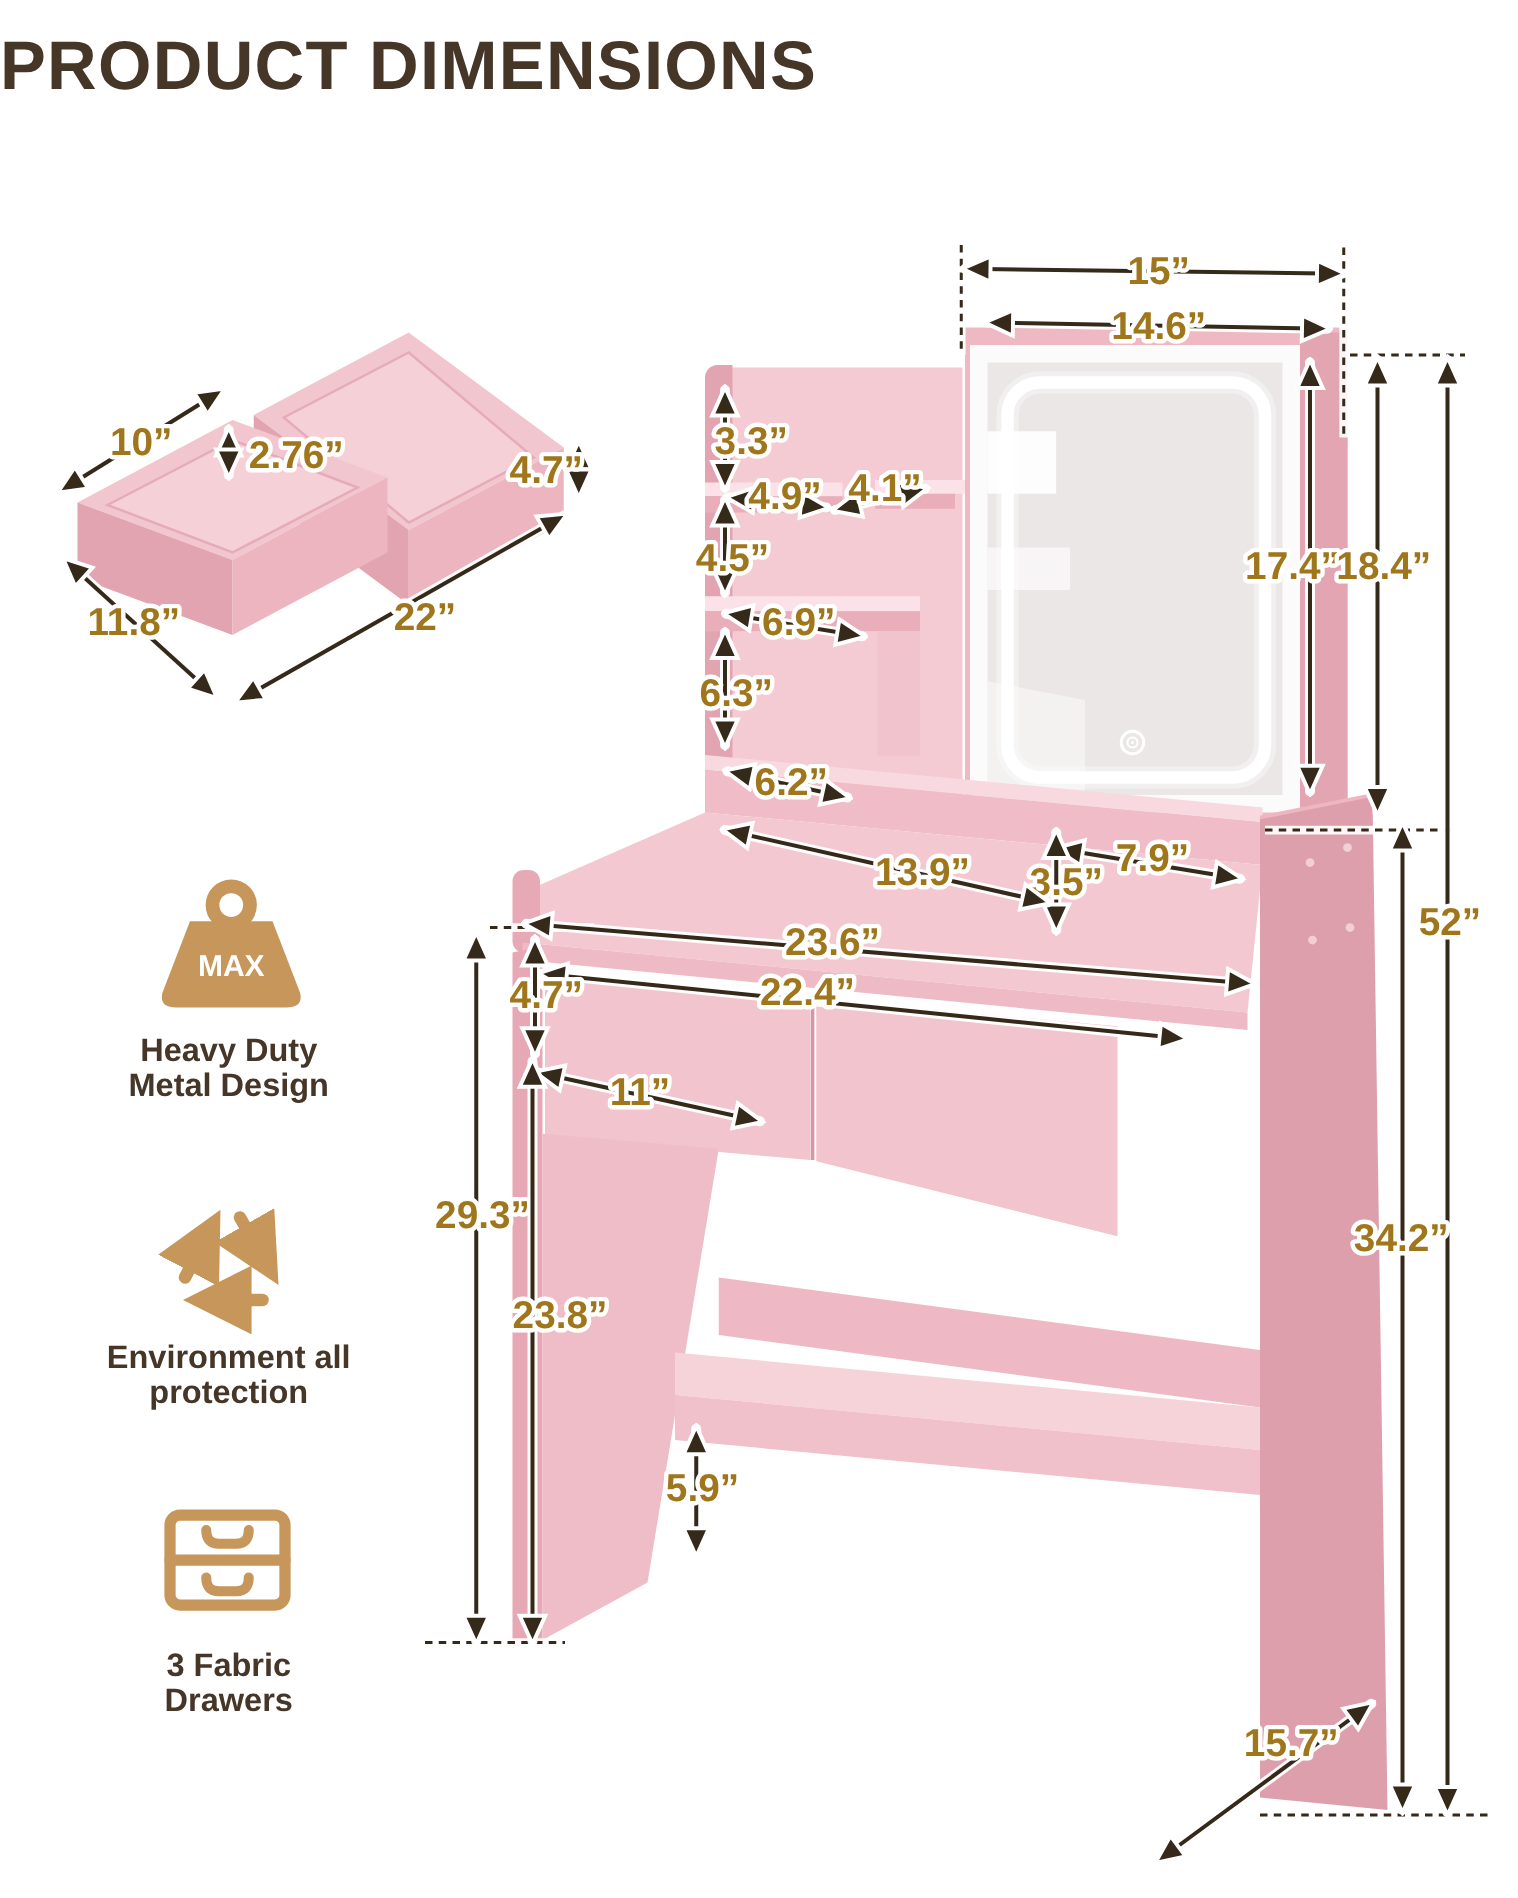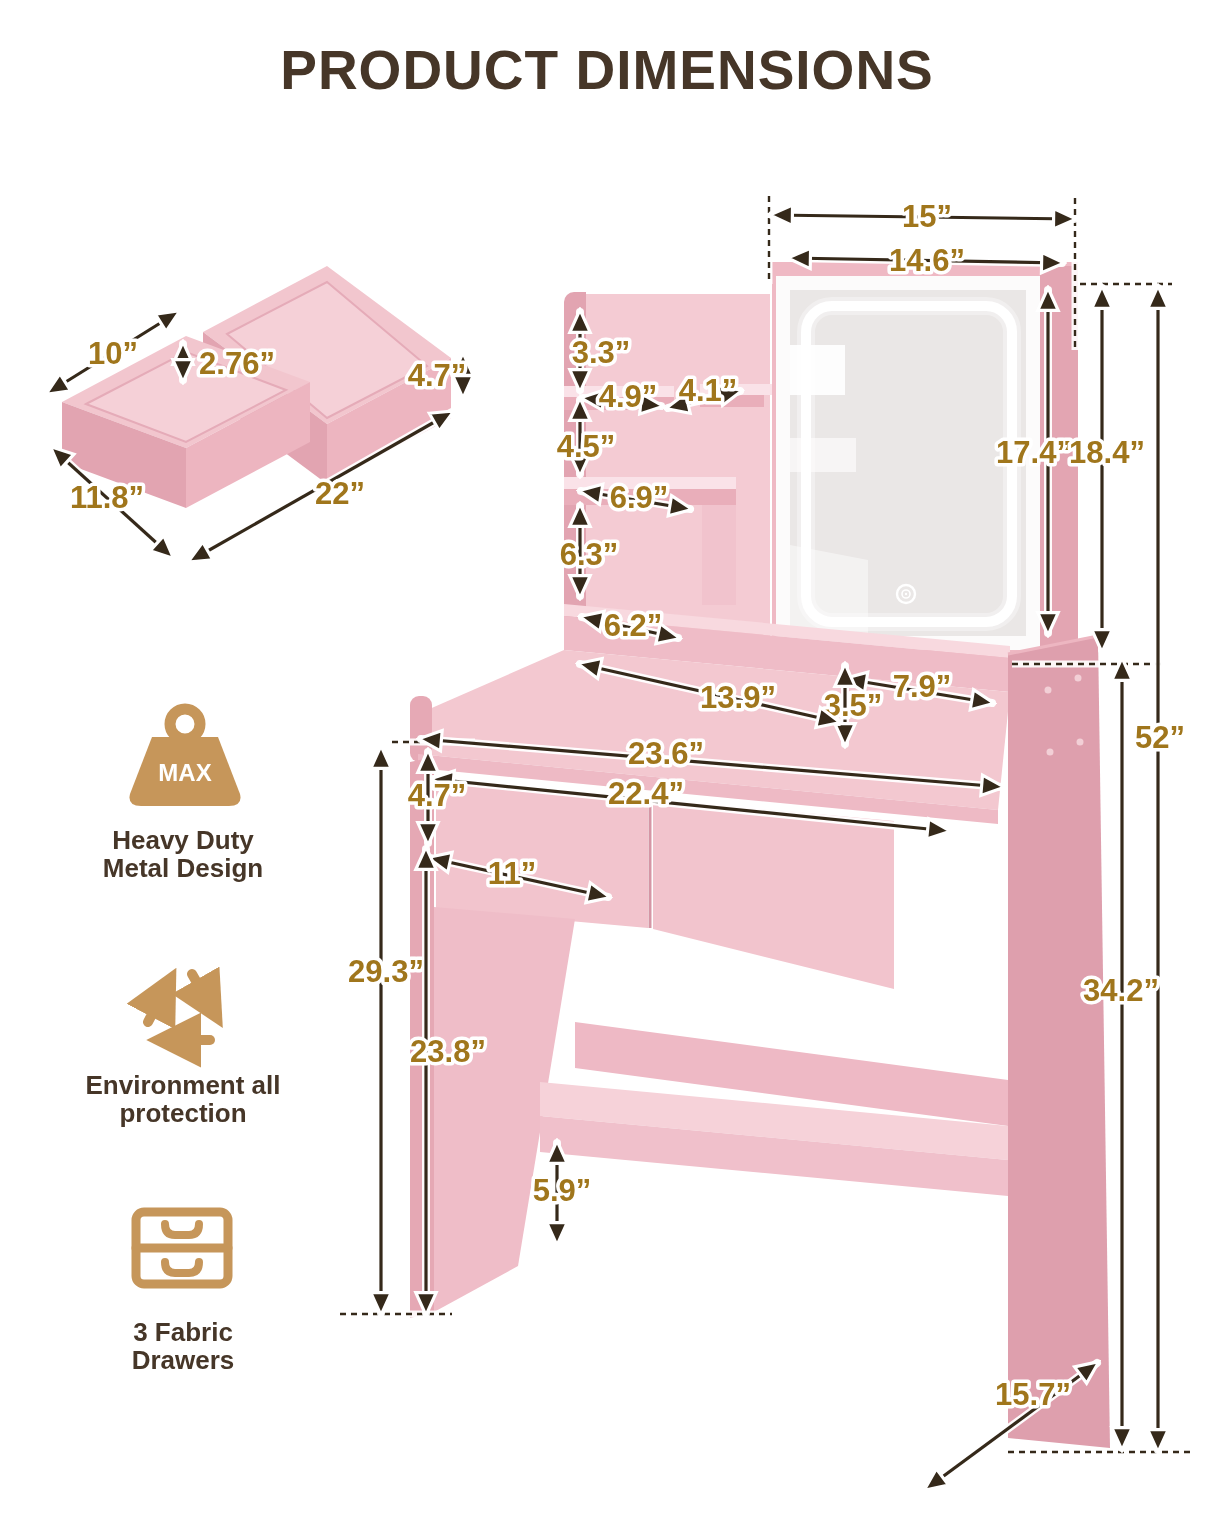--- a/index.html
+++ b/index.html
@@ -1,18 +1,18 @@
 <!DOCTYPE html>
 <html><head>
 <meta charset="utf-8">
 <style>
   html,body{margin:0;padding:0;background:#ffffff;}
   #page{position:relative;width:1214px;height:1518px;background:#ffffff;overflow:hidden;
         font-family:"Liberation Sans", sans-serif;}
-  #title{position:absolute;left:0;top:38px;width:100%;text-align:center;
+  #title{position:absolute;left:0;top:20px;width:100%;text-align:left;
          font-size:55px;font-weight:800;letter-spacing:1px;color:#463628;margin:0;}
   svg{position:absolute;left:0;top:0;}
   .cas{stroke:#ffffff;stroke-width:8;stroke-linecap:round;fill:none;opacity:.95;}
   .dln{stroke:#35291A;stroke-width:3.2;fill:none;}
   .dshc{stroke:#ffffff;stroke-width:7;fill:none;opacity:.9;}
   .dshl{stroke:#35291A;stroke-width:2.4;stroke-dasharray:6 5;fill:none;}
   .lbl{font-family:"Liberation Sans",sans-serif;font-size:31px;font-weight:800;
        fill:#A0761C;stroke:#ffffff;stroke-width:7px;paint-order:stroke;
        stroke-linejoin:round;text-anchor:middle;}
   .feat{font-family:"Liberation Sans",sans-serif;font-size:26px;font-weight:700;

